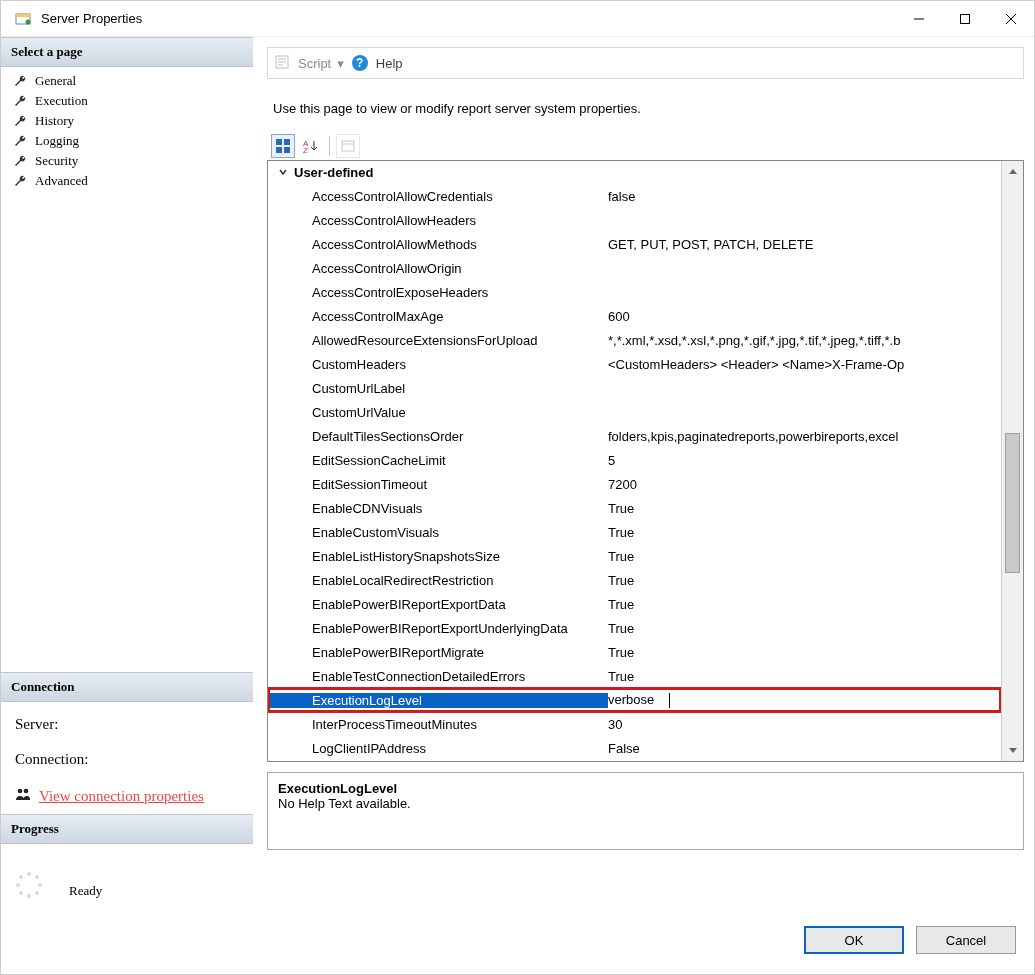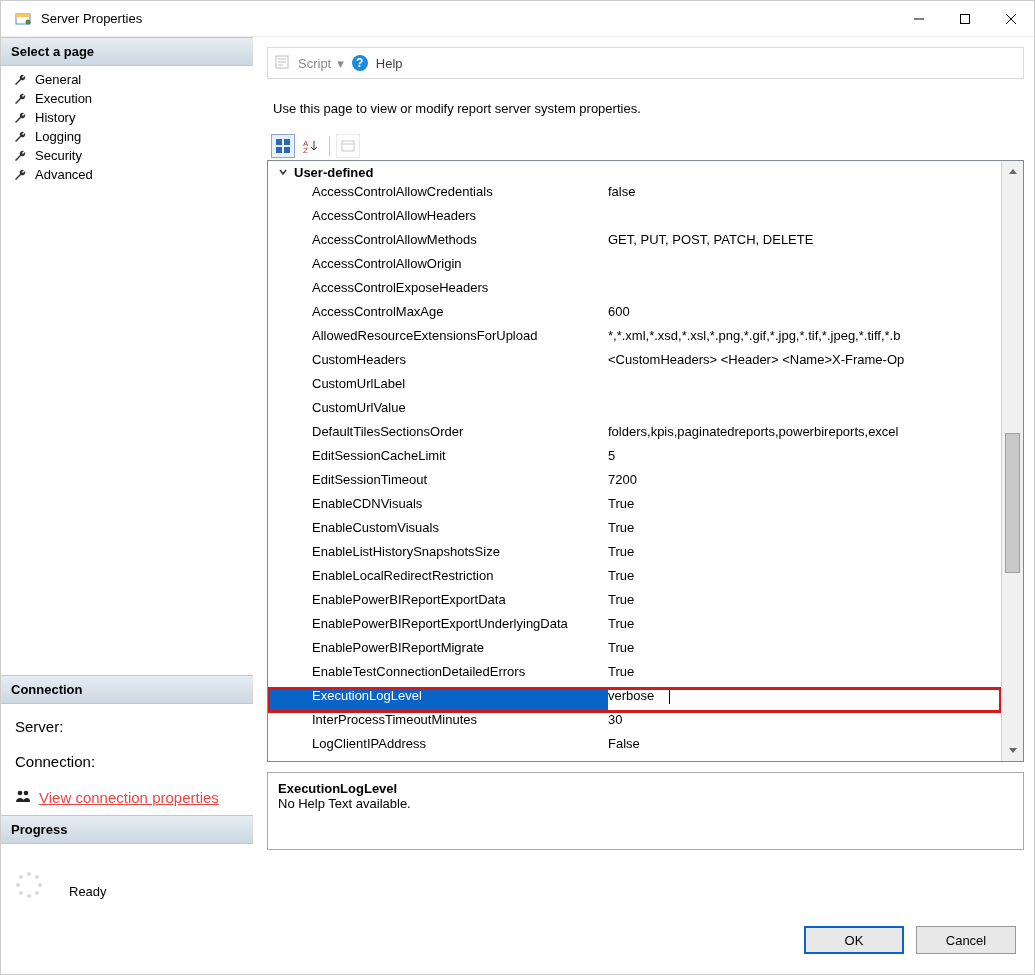--- a/index.html
+++ b/index.html
@@ -8,21 +8,21 @@
   
   .titlebar{height:36px;display:flex;align-items:center;border-bottom:1px solid #eee;}
   .titlebar .app-icon{width:16px;height:16px;margin:0 10px 0 14px;}
   .titlebar .title{flex:0 0 auto;}
   .titlebar .spacer{flex:1 1 auto;}
   .wbtn{width:46px;height:36px;display:flex;align-items:center;justify-content:center;}
   .wbtn svg{width:12px;height:12px;}
   
   .body{flex:1 1 auto;display:flex;min-height:0;}
   
-  .nav{width:256px;display:flex;flex-direction:column;border-right:4px solid #fff;}
+  .nav{width:256px;display:flex;flex-direction:column;border-right:4px solid #fff;font-family:Liberation Serif, serif;}
   .section-head{padding:6px 10px;background:linear-gradient(#e6ecf2,#cdd7e2);font-weight:bold;border-top:1px solid #bcc7d6;border-bottom:1px solid #bcc7d6;}
   .page-list{padding:4px 0;}
   .page-item{display:flex;align-items:center;gap:8px;padding:2px 12px;cursor:default;}
   .page-item .wrench{width:14px;height:14px;}
   .section-body{padding:8px 14px;font-size:15px;min-height:110px;}
   .section-body .row{margin:6px 0 18px 0;}
   .view-row{display:flex;align-items:center;gap:8px;margin-top:10px;}
   .view-row a{color:#ef4444;text-decoration:underline;}
   .progress-body{padding:27px 14px;display:flex;align-items:flex-end;gap:26px;}
   .spinner{width:28px;height:28px;}
@@ -40,21 +40,21 @@
   .tsep{width:1px;height:20px;background:#c5c5c5;margin:0 2px;}
   .tbtn.disabled{opacity:.45;border:1px solid #d0d0d0;}
   .grid-wrap{flex:0 0 auto;border:1px solid #828790;position:relative;min-width:0;height:602px;}
   .grid-scroll{position:absolute;inset:0 22px 0 0;overflow:hidden;}
   .vscroll{position:absolute;right:0;top:0;bottom:0;width:22px;background:#f0f0f0;border-left:1px solid #cfcfcf;display:flex;flex-direction:column;align-items:center;}
   .vscroll .arrow{height:22px;width:100%;display:flex;align-items:center;justify-content:center;}
   .vscroll .track{flex:1;position:relative;width:100%;}
   .vscroll .thumb{position:absolute;left:3px;right:3px;top:250px;height:140px;background:#c9c9c9;border:1px solid #9f9f9f;}
   .grid{width:100%;}
   .group-head{display:flex;align-items:flex-start;gap:6px;padding:4px 10px;font-weight:bold;}
-  .prop-row{display:flex;height:24px;font-size:13px;}
+  .prop-row{display:flex;align-items:center;height:24px;font-size:13px;}
   .prop-name{flex:0 0 340px;padding-left:44px;white-space:nowrap;overflow:hidden;text-overflow:clip;}
   .prop-val{flex:1 1 auto;padding-left:0;white-space:nowrap;overflow:hidden;text-overflow:clip;}
   .prop-row.selected .prop-name{background:#0a64c8;color:#fff;}
   .prop-row.highlighted{outline:3px solid #d11b1b;outline-offset:-2px;}
   .prop-row .edit{display:inline-block;min-width:60px;}
   .prop-row .cursor{border-right:1px solid #000;display:inline-block;height:15px;vertical-align:middle;margin-left:1px;}
   .desc{margin-top:10px;border:1px solid #a9a9a9;padding:8px 10px;min-height:78px;}
   .desc .t{font-weight:bold;}
   
   .footer{height:48px;display:flex;align-items:flex-start;justify-content:flex-end;gap:12px;padding:0 18px;}

